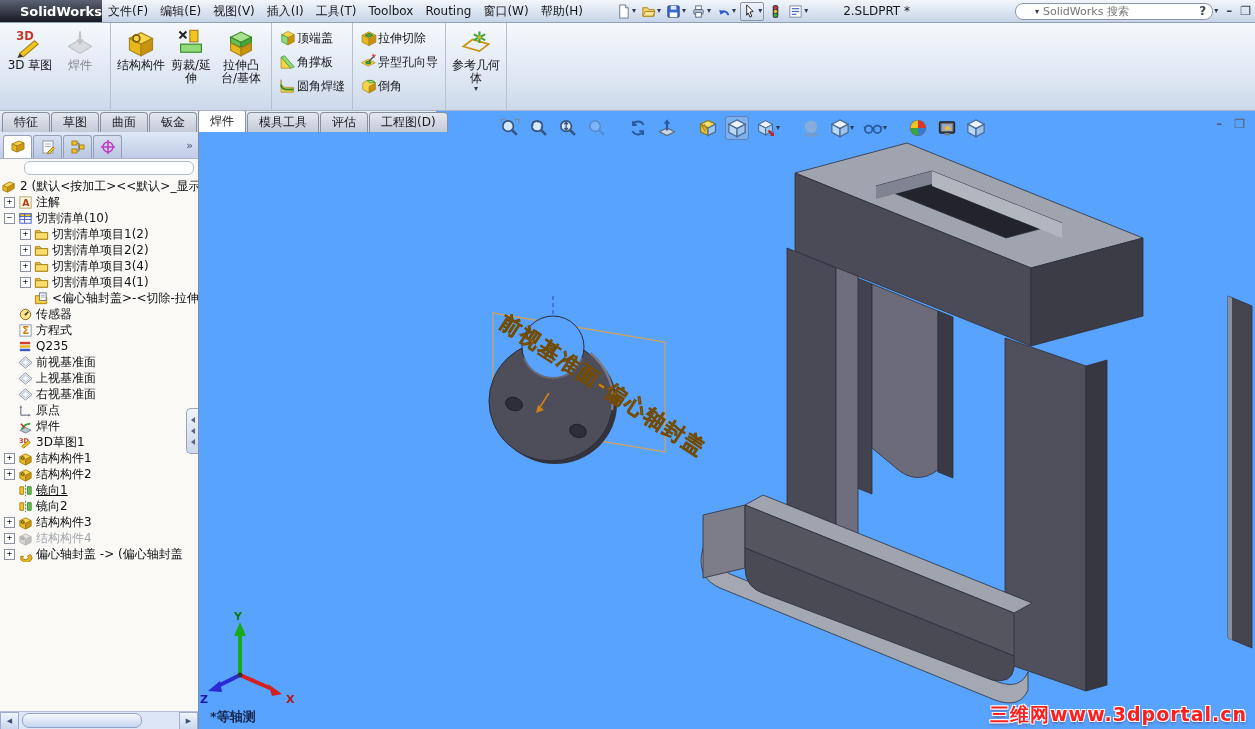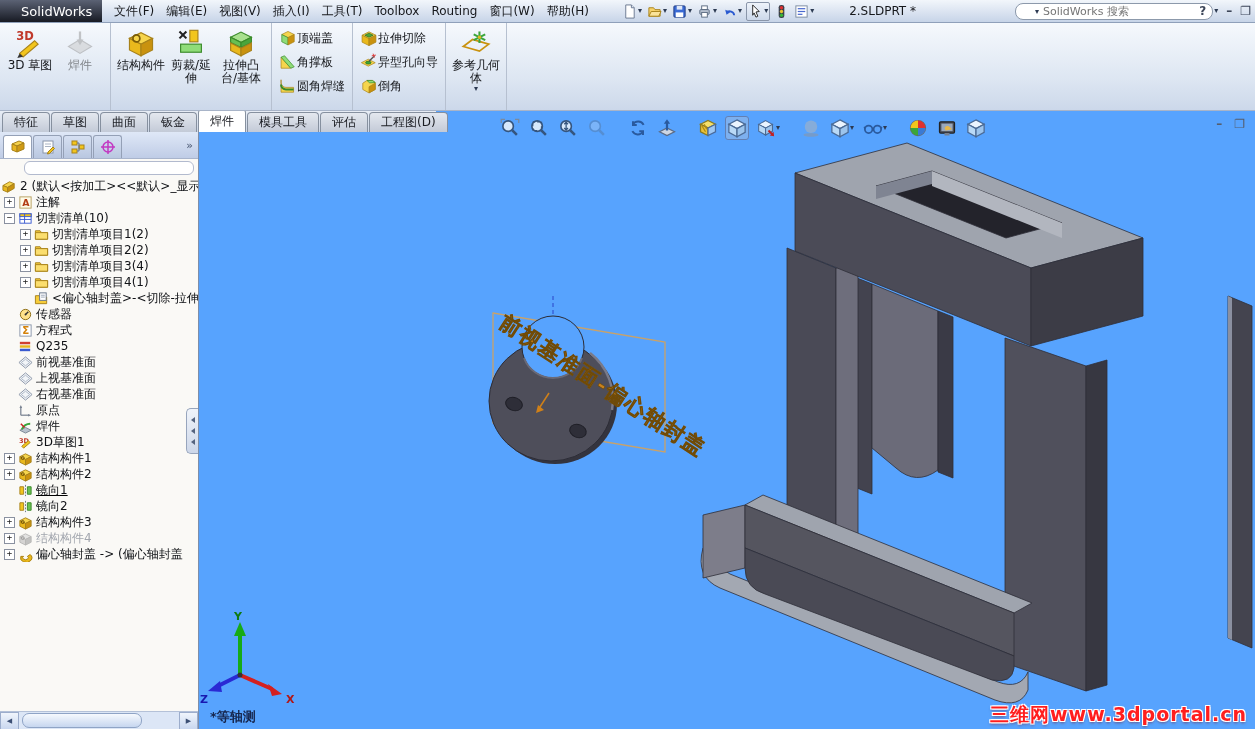--- a/index.html
+++ b/index.html
@@ -5,22 +5,22 @@
   html,body{margin:0;padding:0}
   body{width:1255px;height:729px;overflow:hidden;font-family:"DejaVu Sans","Liberation Sans",sans-serif;font-size:12px;-webkit-font-smoothing:antialiased}
   #screen{position:relative;width:1255px;height:729px;background:#57a3fe;overflow:hidden}
   .icon{display:inline-block;line-height:0}
   .icon svg{display:block}
   .ic12{width:12px;height:12px}.ic14{width:14px;height:14px}.ic15{width:15px;height:15px}
   .ic16{width:16px;height:16px}.ic18{width:18px;height:18px}.ic20{width:20px;height:20px}
   .ic30{width:30px;height:30px}
   
   #titlebar{position:absolute;left:0;top:0;width:100%;height:22px;background:linear-gradient(#f2f6fb,#c7d4e8);border-bottom:1px solid #8fa0ba;display:flex;align-items:center;z-index:20}
-  #logo{height:22px;width:98px;background:linear-gradient(#5b6274,#171a23);color:#fff;font-weight:normal;font-size:13px;display:flex;align-items:center;gap:3px;padding-left:4px;flex:none}
-  #menubar{display:flex;align-items:center;margin-left:6px}
+  #logo{height:22px;width:98px;background:linear-gradient(#5b6274,#171a23);color:#fff;font-weight:bold;font-size:13px;display:flex;align-items:center;gap:3px;padding-left:4px;flex:none}
+  #menubar{display:flex;align-items:center;}
   .menu-item{padding:0 6px;color:#16181c;cursor:default;white-space:nowrap}
   #pin{margin-left:2px}
   #quickbar{display:flex;align-items:center;margin-left:10px;gap:3px}
   .qt-btn{display:flex;align-items:center;gap:1px;padding:1px}
   .qt-btn.boxed{border:1px solid #8a96aa;background:linear-gradient(#eef3fa,#ccd8ea);border-radius:2px}
   .caret{font-size:8px;color:#2c3a52;line-height:1}
   #doc-title{margin-left:34px;color:#16181c;white-space:nowrap}
   #search-pill{position:absolute;left:1015px;top:3px;width:186px;height:15px;background:#fff;border:1px solid #8c99ab;border-radius:8px;display:flex;align-items:center;gap:2px;padding:0 5px}
   #search-input{border:none;outline:none;background:transparent;flex:1;font-size:11px;color:#333;font-family:inherit;min-width:0}
   #titlebar-right{position:absolute;right:4px;top:0;height:22px;display:flex;align-items:center;gap:8px;color:#3c4558;font-weight:bold}

